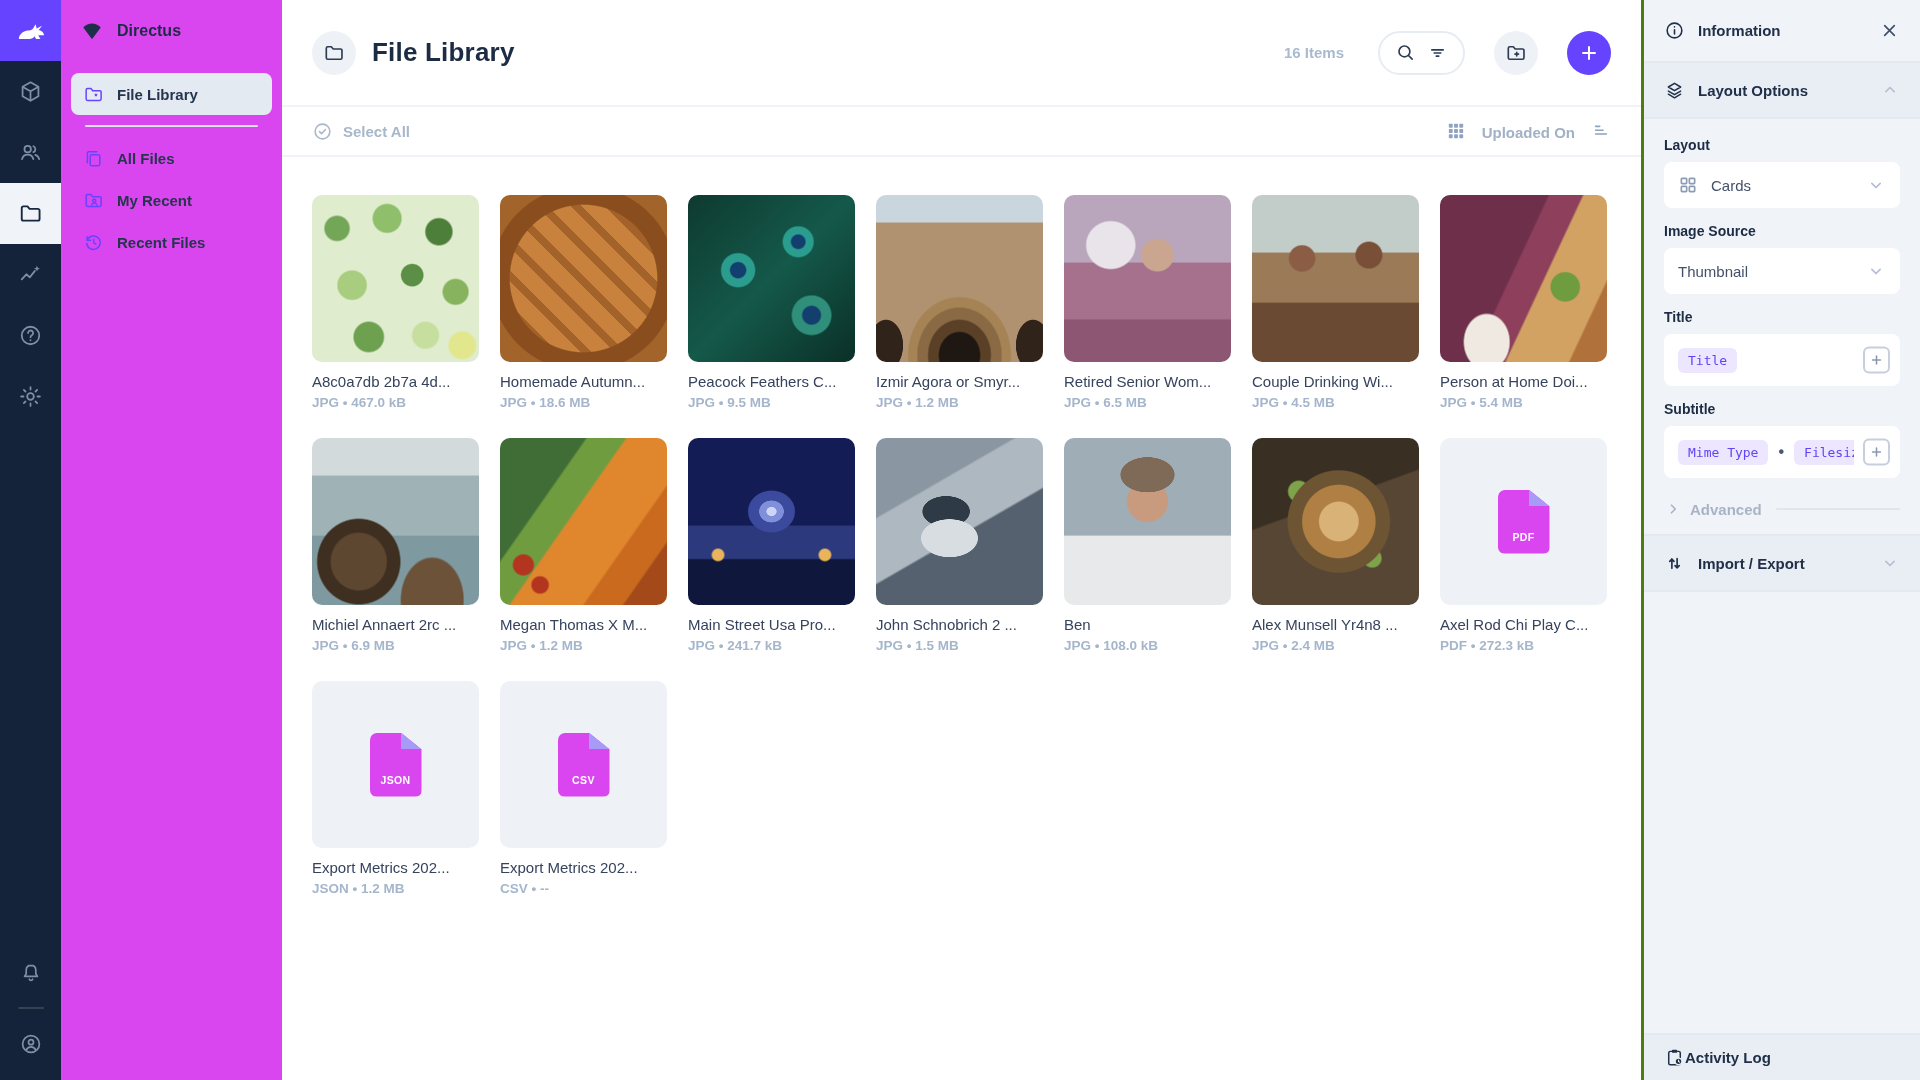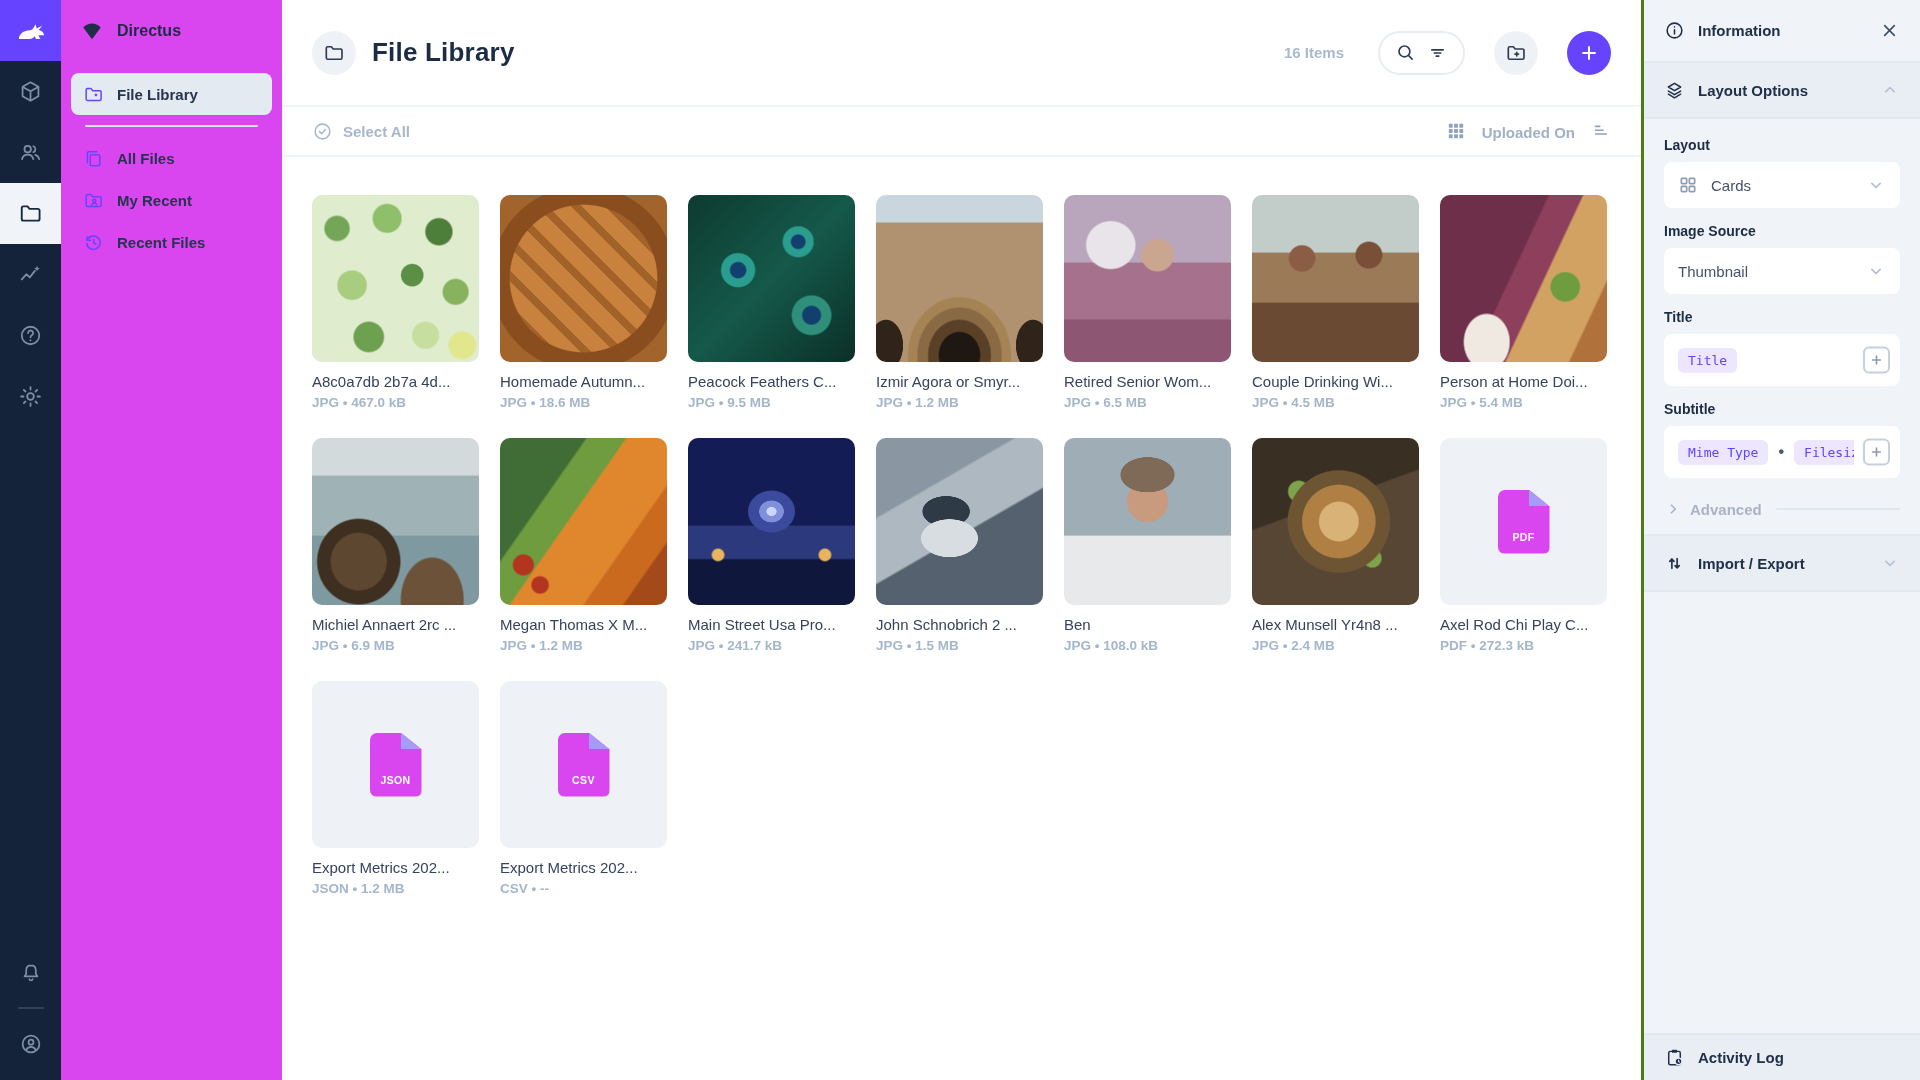--- a/index.html
+++ b/index.html
@@ -141,21 +141,21 @@
   .select .sel-icn { color:#8b9cb3; }
   .chipbox { position:relative; min-height:52px; background:#fff; border-radius:8px; display:flex; align-items:center; padding:12px 46px 12px 14px; cursor:pointer; }
   .chiprow { display:flex; align-items:center; gap:10px; overflow:hidden; white-space:nowrap; }
   .chip { font-family:"DejaVu Sans Mono", monospace; font-size:13px; color:#5f45f5; background:#ece6ff; padding:5px 10px; border-radius:6px; flex:0 0 auto; }
   .chip-dot { color:#4a5872; font-weight:700; flex:0 0 auto; }
   .plus-square { position:absolute; right:10px; top:50%; transform:translateY(-50%); width:27px; height:27px; border-radius:6px; border:2px solid #c6cfdb; background:#fff; color:#8b99af; display:grid; place-items:center; cursor:pointer; }
   .advanced { display:flex; align-items:center; gap:8px; margin:22px 0 6px; color:#a8b4c6; cursor:pointer; }
   .adv-label { font-size:15px; font-weight:700; }
   .rule { flex:1; height:2px; background:#dfe6ee; margin-left:6px; border-radius:2px; }
   .panel-spacer { flex:1; }
-  .activity { height:47px; flex:0 0 47px; background:#e9eef5; border-top:2px solid #e3e9f0; display:flex; align-items:center; gap:13px; padding:0 20px; color:#203049; font-size:15px; font-weight:700; cursor:pointer; }
+  .activity { height:47px; flex:0 0 47px; background:#e9eef5; border-top:2px solid #e3e9f0; display:flex; align-items:center; padding:0 20px; color:#203049; font-size:15px; font-weight:700; cursor:pointer; }
 </style>
 </head>
 <body>
 
 <div class="app">
 
   <aside class="modulebar">
     <div class="logo">
       <svg width="34" height="34" viewBox="0 0 48 48">
           <path fill="#fff" d="M7 33c2-6.2 7.8-9.6 14-9.6 3.1 0 5.1-1.2 6.4-3.5l3.1-5.4 1.5 6 7.6-4-4.7 6.2c4.2.7 6.9 3.4 7.6 7.2l-8.2.2 2.9 5.1h-6l-2.2-3.8c-1.6 2.5-4 3.8-7.3 3.8H7z"></path>

